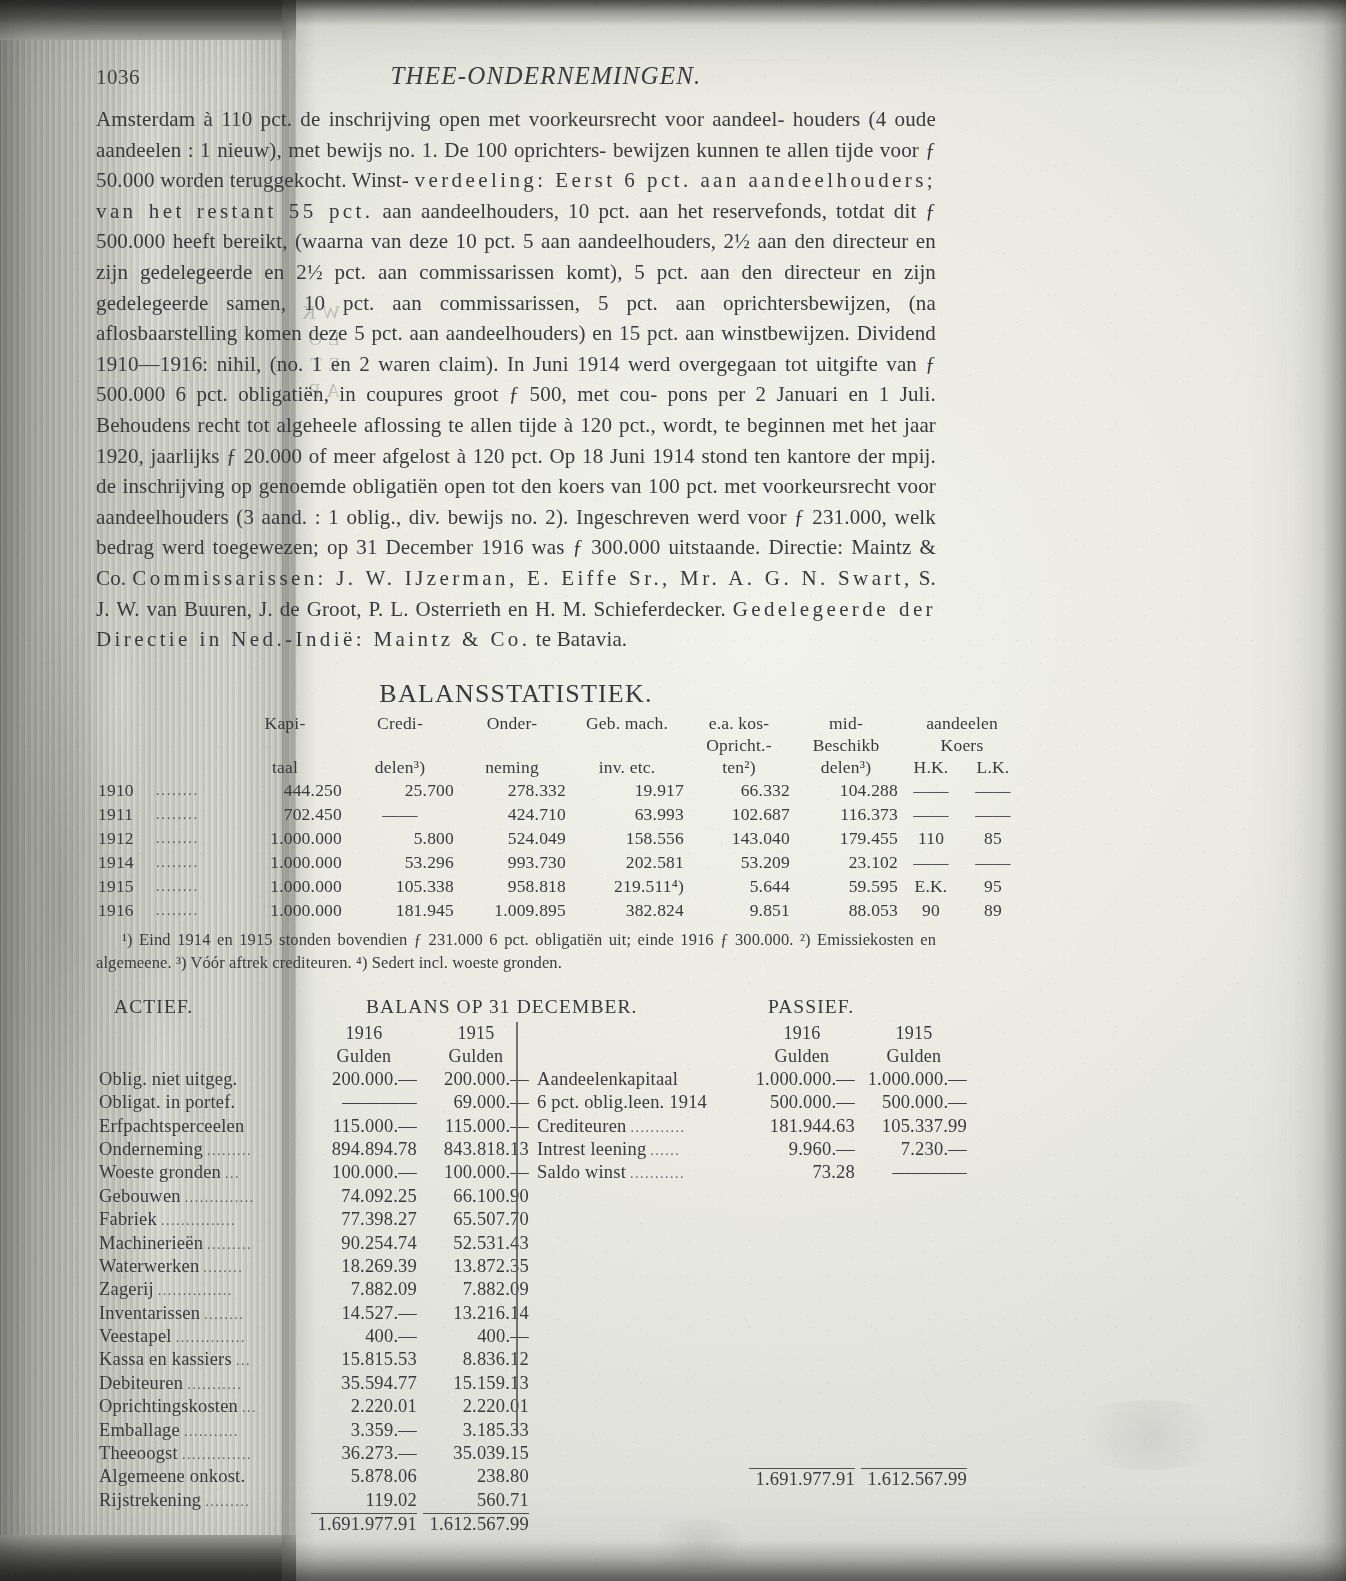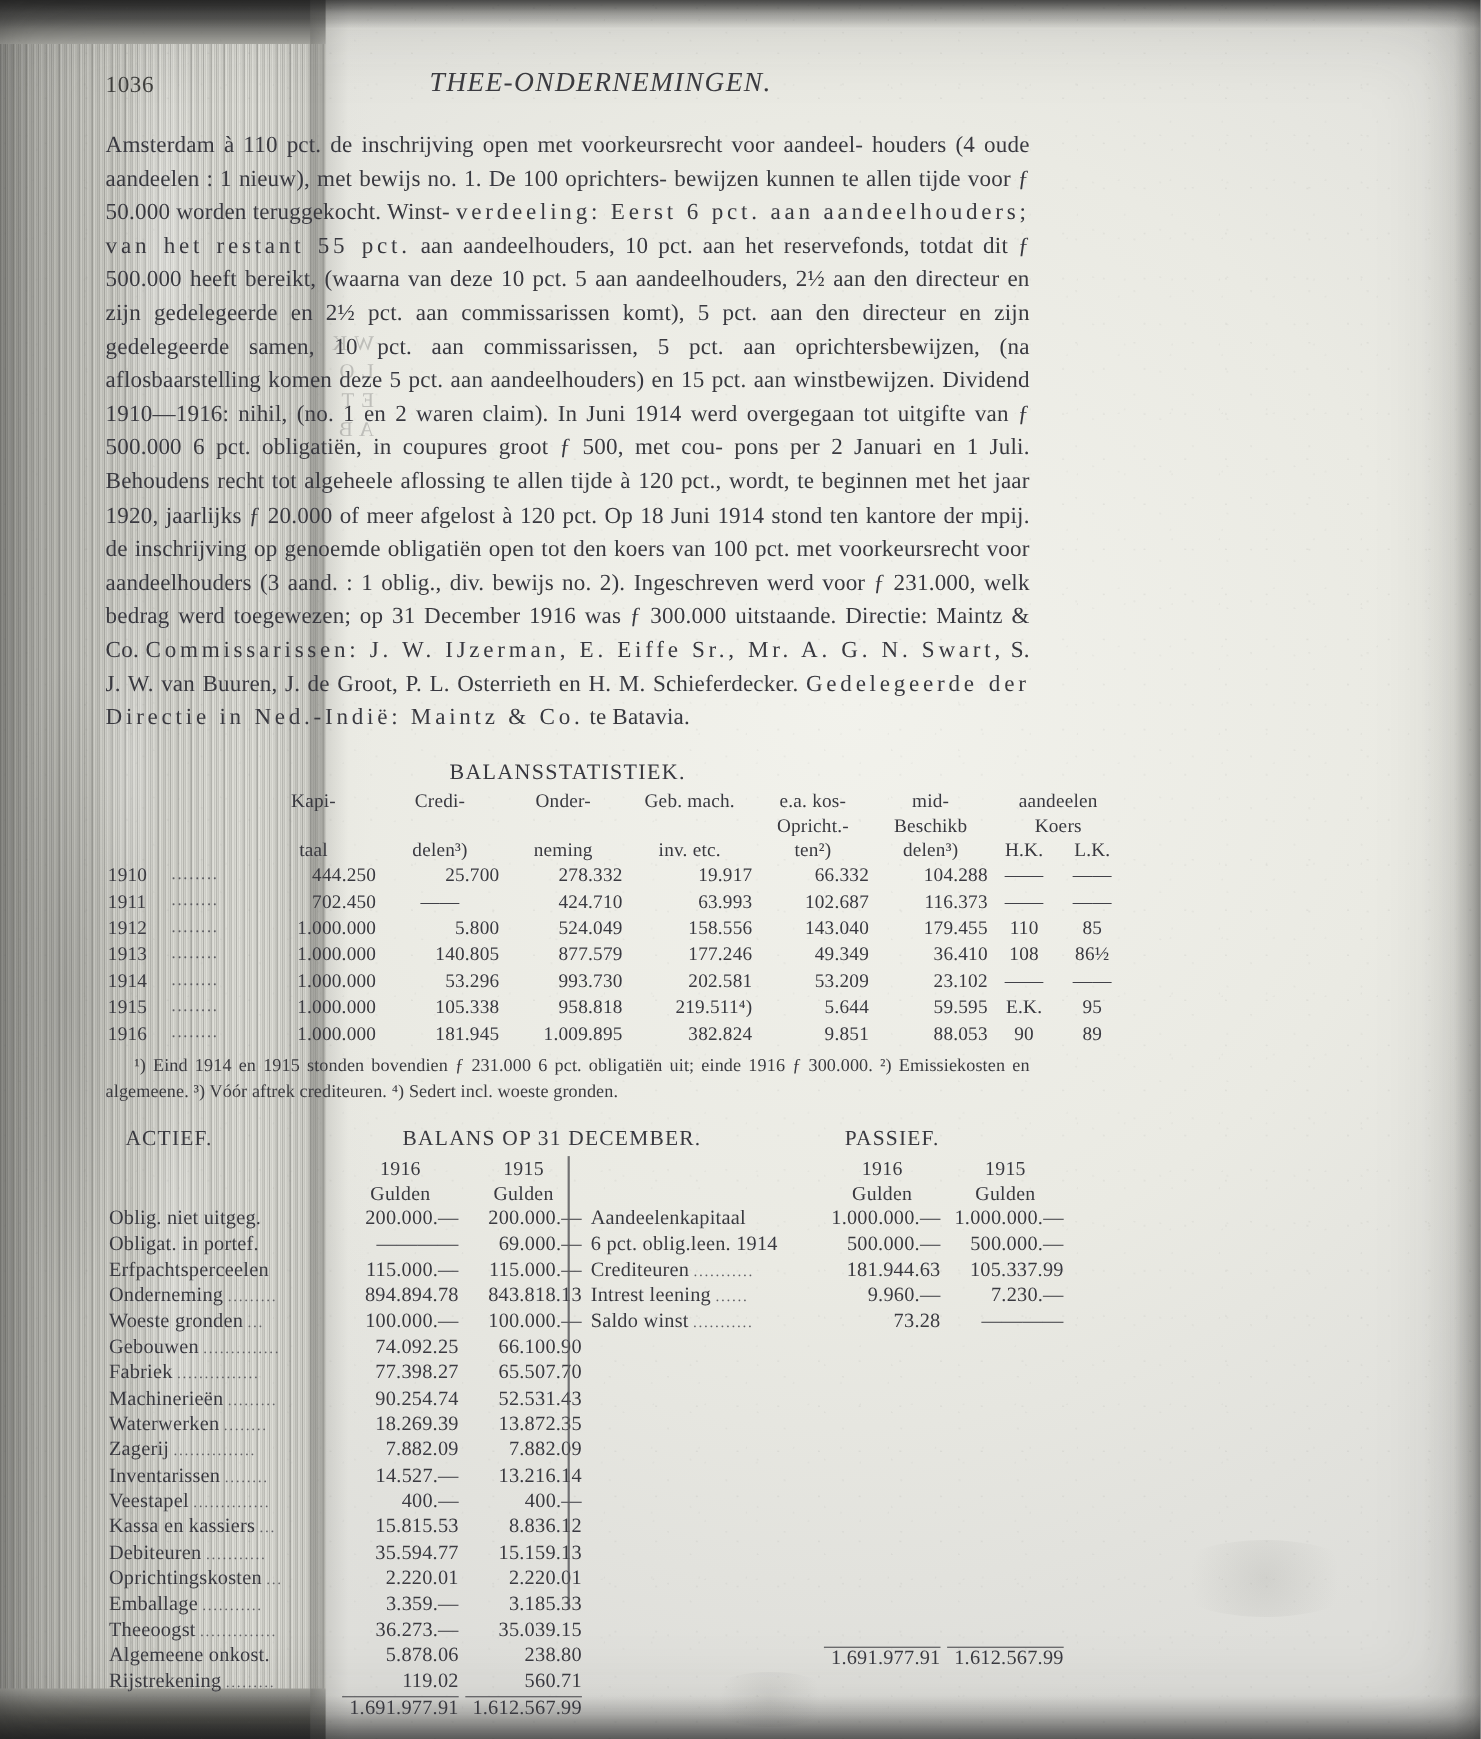--- a/index.html
+++ b/index.html
@@ -165,21 +165,21 @@
     position: absolute;
     left: 96px;           
     top: 62px;
     width: 840px;
     z-index: 5;
   }
 
   .running-head {
     position: relative;
     height: 34px;
-    margin-bottom: 20px;
+    margin-bottom: 8px;
   }
   .folio {
     position: absolute;
     left: 0; top: 3px;
     font-size: 21px;
     letter-spacing: 0.5px;
     color: #3a3a38;
   }
   .head-title {
     position: absolute;
@@ -200,21 +200,21 @@
     color: #33333a;
     letter-spacing: 0.15px;
   }
   .body-text .sp {          
     letter-spacing: 3.4px;
   }
 
   
   .stat-title {
     text-align: center;
-    font-size: 20px;
+    font-size: 26px;
     letter-spacing: 1.2px;
     margin-top: 24px;
     margin-bottom: 4px;
     color: #33333a;
   }
 
   table.stat {
     width: 100%;
     border-collapse: collapse;
     font-size: 17.5px;
@@ -496,32 +496,20 @@
           <td>1.000.000</td>
           <td>5.800</td>
           <td>524.049</td>
           <td>158.556</td>
           <td>143.040</td>
           <td>179.455</td>
           <td class="dash">110</td>
           <td class="dash">85</td>
         </tr>
         <tr>
-          <td class="yr">1913</td>
-          <td class="lead">........</td>
-          <td>1.000.000</td>
-          <td>140.805</td>
-          <td>877.579</td>
-          <td>177.246</td>
-          <td>49.349</td>
-          <td>36.410</td>
-          <td class="dash">108</td>
-          <td class="dash">86½</td>
-        </tr>
-        <tr>
           <td class="yr">1914</td>
           <td class="lead">........</td>
           <td>1.000.000</td>
           <td>53.296</td>
           <td>993.730</td>
           <td>202.581</td>
           <td>53.209</td>
           <td>23.102</td>
           <td class="dash emdash">——</td>
           <td class="dash emdash">——</td>

